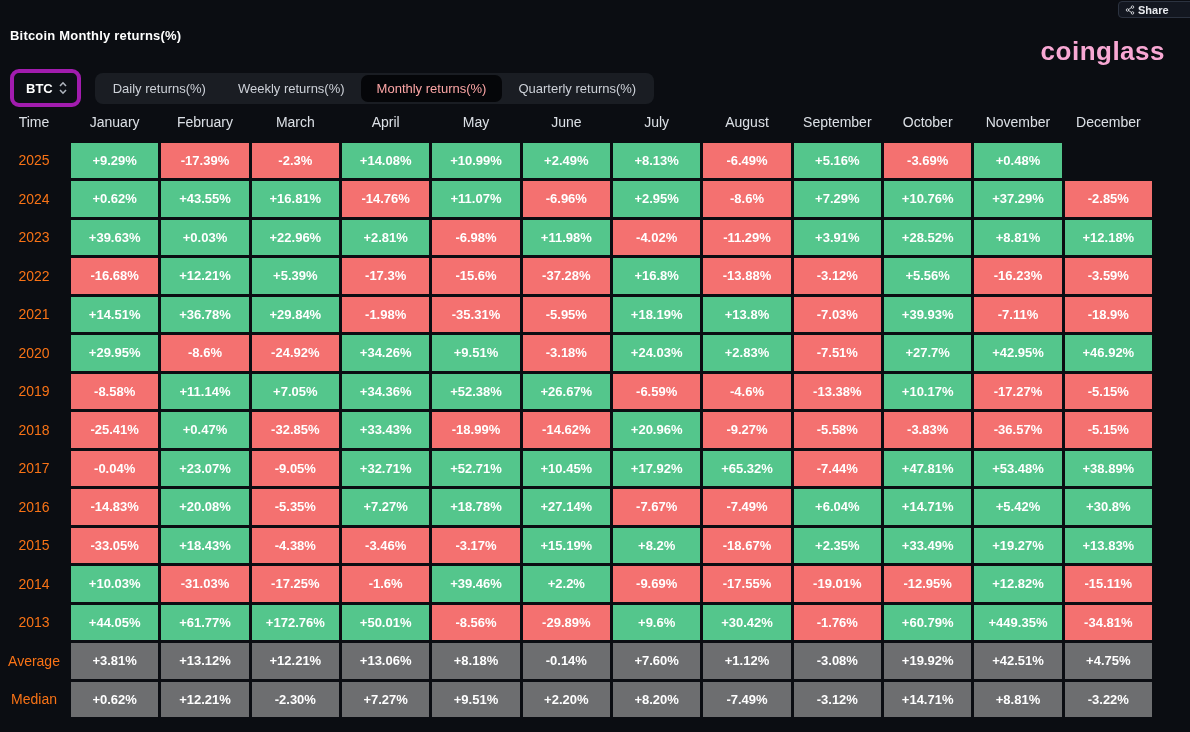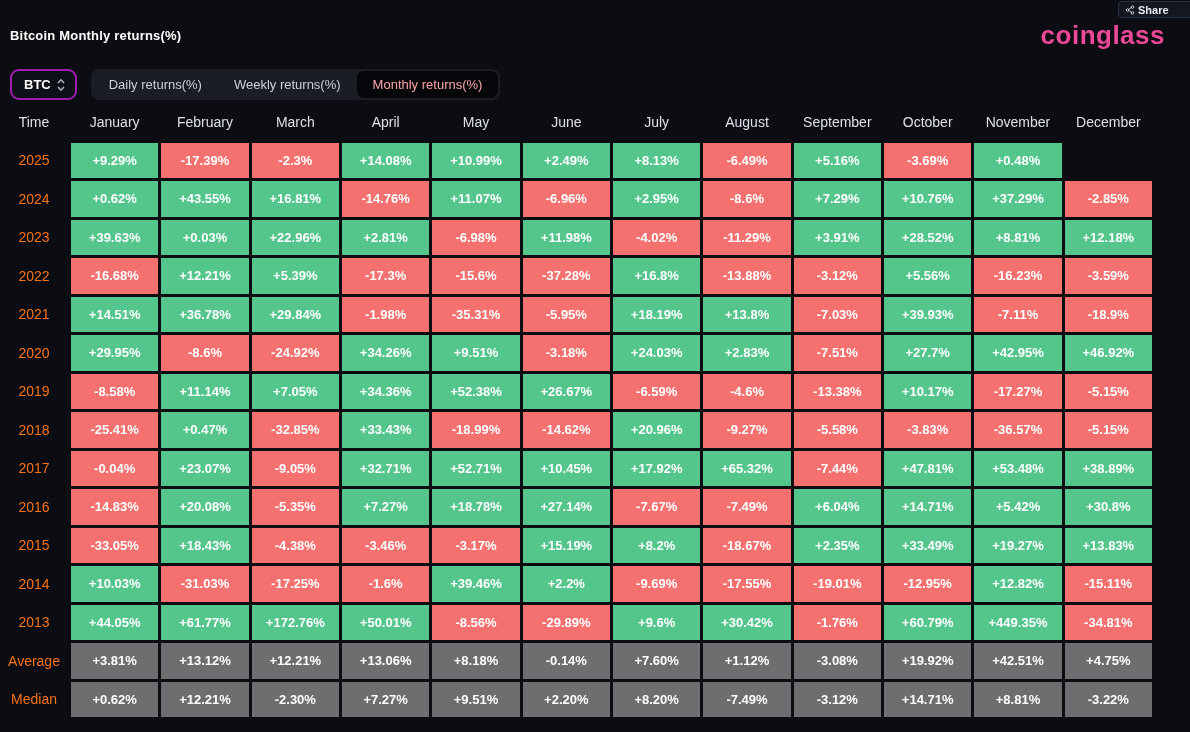--- a/index.html
+++ b/index.html
@@ -22,31 +22,31 @@
     background:#131720;border:1px solid #2c3340;border-radius:4px;
     color:#e8eaee;font-size:11px;font-weight:700;padding:0 6px;
     cursor:pointer;
   }
   .share-btn svg{stroke:#e8eaee;fill:none;stroke-width:2;}
   .page-title{
     position:absolute;top:28px;left:10px;
     font-size:13px;font-weight:700;color:#ffffff;letter-spacing:.2px;
   }
   .logo{
-    position:absolute;top:20px;right:25px;
-    font-size:26px;font-weight:700;color:#ec4899;letter-spacing:.5px;
+    position:absolute;top:36px;right:25px;
+    font-size:26px;font-weight:700;color:#f9a8d4;letter-spacing:.5px;
   }
   .controls{
     position:absolute;top:69px;left:10px;
     display:flex;align-items:center;gap:14px;
   }
   .coin-select{
     display:flex;align-items:center;gap:6px;
-    height:31px;padding:0 10px 0 12px;
-    background:#0d1016;border:2px solid #a21caf;border-radius:9px;
+    height:38px;padding:0 10px 0 12px;
+    background:#0d1016;border:4px solid #a21caf;border-radius:9px;
     font-size:13px;font-weight:700;color:#fff;cursor:pointer;
   }
   .coin-select svg{stroke:#aeb4bd;fill:none;stroke-width:1.6;}
   .tabs{
     display:flex;align-items:center;height:31px;
     background:#1a1d23;border-radius:8px;padding:8px 2px;
   }
   .tab{
     height:27px;line-height:27px;padding:0 16px;border-radius:7px;
     font-size:13px;color:#cdd1d8;cursor:pointer;white-space:nowrap;
@@ -99,20 +99,21 @@
     <span>BTC</span>
     <svg width="8" height="14" viewBox="0 0 8 14">
       <path d="M1 5 L4 1.8 L7 5"></path>
         <path d="M1 9 L4 12.2 L7 9"></path>
     </svg>
   </div>
   <div class="tabs">
       <div class="tab">Daily returns(%)</div>
       <div class="tab">Weekly returns(%)</div>
       <div class="tab active">Monthly returns(%)</div>
+      <div class="tab">Quarterly returns(%)</div>
     </div>
 </div>
 
 <div class="returns-table">
     <div class="th">Time</div>
     <div class="th">January</div>
     <div class="th">February</div>
     <div class="th">March</div>
     <div class="th">April</div>
     <div class="th">May</div>

